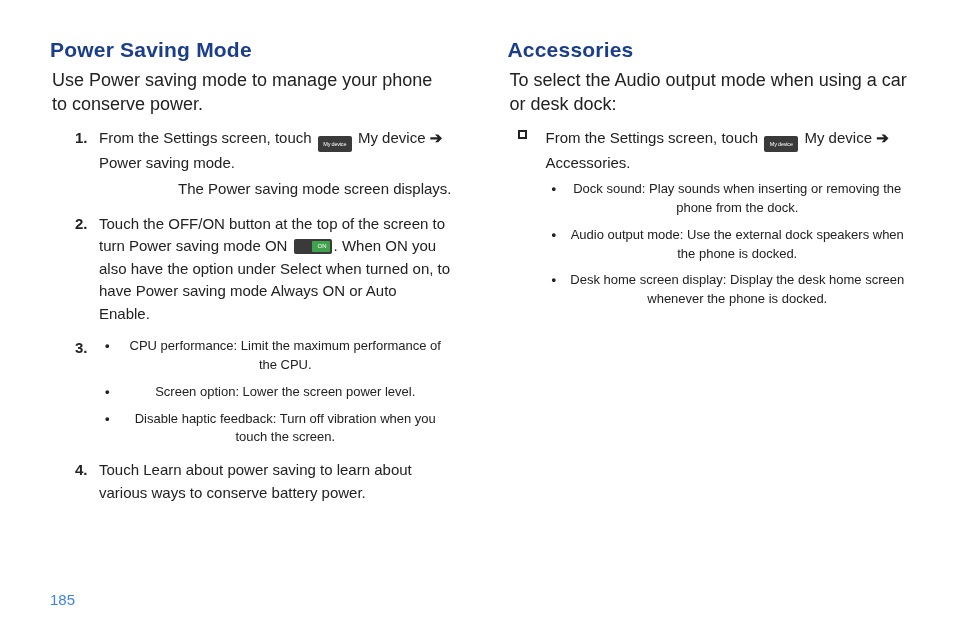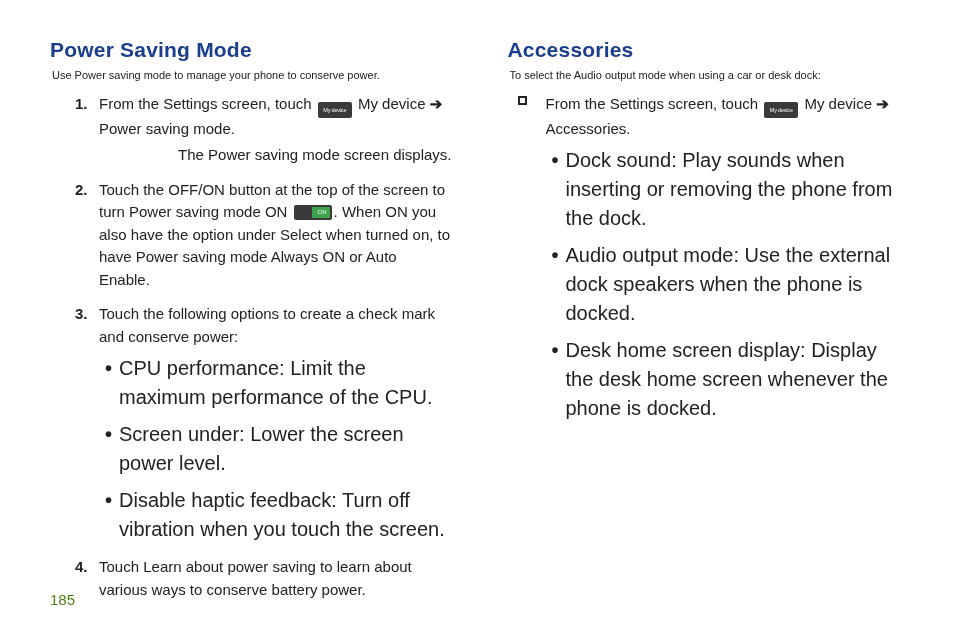--- a/index.html
+++ b/index.html
@@ -25,21 +25,21 @@
     min-width: 0;
   }
   h2.section {
     color: #1b3e8c;
     font-weight: 700;
     font-size: 21px;
     margin: 0 0 6px 0;
     letter-spacing: 0.2px;
   }
   .lead {
-    font-size: 11px;
+    font-size: 18px;
     margin: 2px 0 10px 2px;
     line-height: 1.35;
   }
   ol.steps {
     list-style: none;
     padding: 0 0 0 25px;
     margin: 4px 0 0 0;
   }
   ol.steps > li {
     position: relative;
@@ -57,24 +57,25 @@
   .sub {
     margin-top: 4px;
     text-align: right;
   }
   .bullets {
     margin: 6px 0 0 0;
     padding-left: 6px;
   }
   .bullets .bi {
     margin-bottom: 8px;
-    font-size: 20px;
+    font-size: 13px;
     line-height: 1.45;
     position: relative;
     padding-left: 14px;
+    text-align: center;
   }
   .bullets .bi::before {
     content: "•";
     position: absolute;
     left: 0;
     top: 0;
     font-weight: 700;
   }
   .square-list {
     list-style: none;
@@ -147,21 +148,21 @@
     color: #fff;
     z-index: 2;
     line-height: 11px;
   }
   .arrow { font-weight: 700; }
   .page-number {
     position: absolute;
     left: 50px;
     bottom: 28px;
     font-size: 15px;
-    color: #4d7c0f;
+    color: #3b82f6;
   }
 </style>
 </head>
 <body>
 
 <div class="page">
 
   <div class="col">
     <h2 class="section">Power Saving Mode</h2>
     <div class="lead">Use Power saving mode to manage your phone to conserve power.</div>
@@ -174,24 +175,23 @@
         <div class="sub">The Power saving mode screen displays.</div>
       </li>
 
       <li>
         <span class="num">2.</span>
         <span>Touch the </span><b>OFF/ON</b><span> button at the top of the screen to turn Power saving mode ON </span><span class="icon-on"></span><span>. When ON you also have the option under </span><b>Select when turned on</b><span>, to have Power saving mode </span><b>Always</b><span> ON or </span><b>Auto Enable</b><span>.</span>
       </li>
 
       <li>
         <span class="num">3.</span>
-        <span>Touch the following options to create a check mark and conserve power:</span>
         <div class="bullets">
           <div class="bi"><b>CPU performance</b><span>: Limit the maximum performance of the CPU.</span></div>
-          <div class="bi"><b>Screen under</b><span>: Lower the screen power level.</span></div>
+          <div class="bi"><b>Screen option</b><span>: Lower the screen power level.</span></div>
           <div class="bi"><b>Disable haptic feedback</b><span>: Turn off vibration when you touch the screen.</span></div>
         </div>
       </li>
 
       <li>
         <span class="num">4.</span>
         <span>Touch </span><b>Learn about power saving</b><span> to learn about various ways to conserve battery power.</span>
       </li>
 
     </ol>

